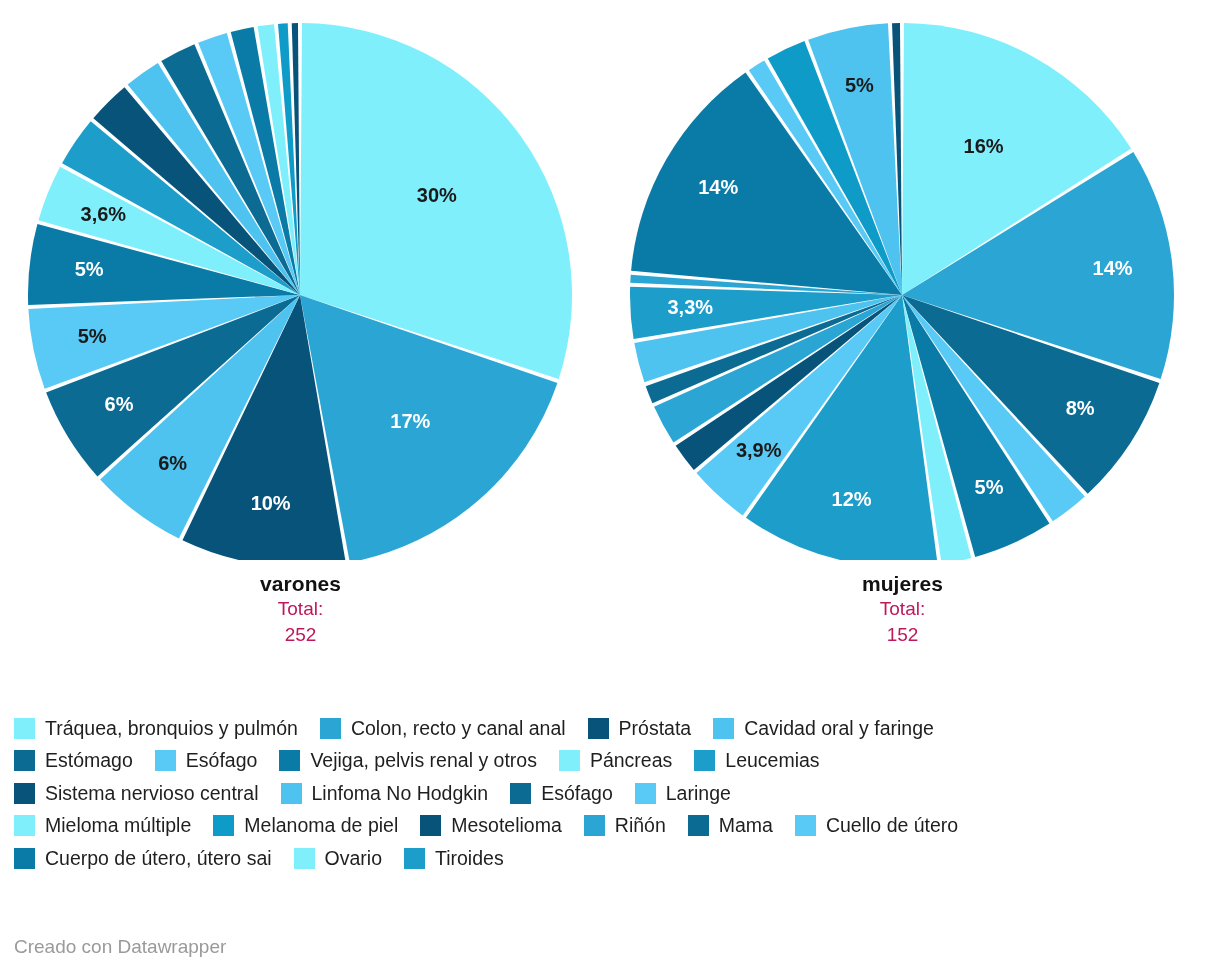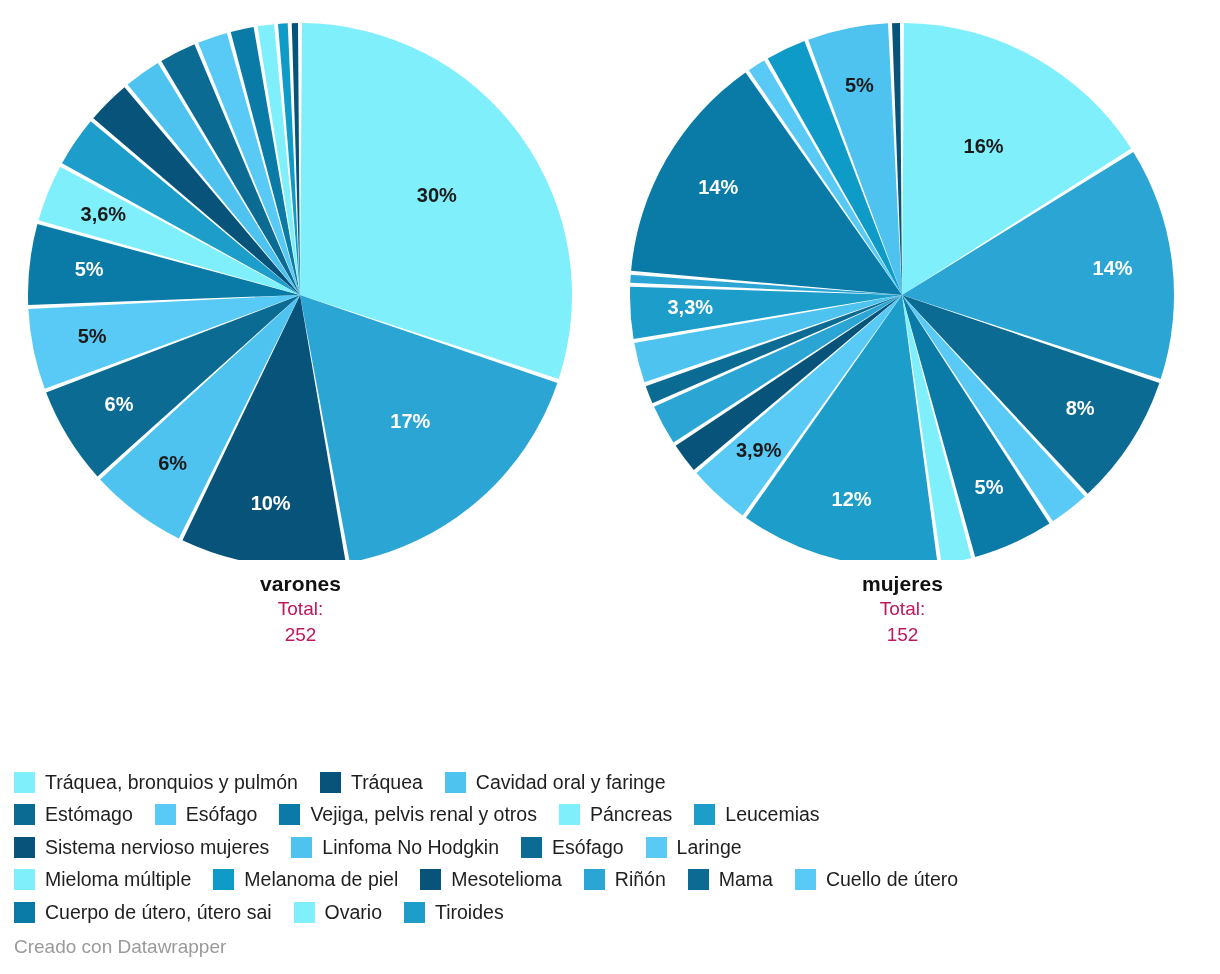--- a/index.html
+++ b/index.html
@@ -57,21 +57,21 @@
     font-weight: bold;
     pointer-events: none;
     dominant-baseline: middle;
     text-anchor: middle;
   }
 
   
   #legend {
     position: absolute;
     left: 14px;
-    top: 766px;
+    top: 712px;
     width: 1200px;
     display: flex;
     flex-wrap: wrap;
     align-content: flex-start;
   }
   .legend-row {
     display: flex;
     align-items: center;
     width: 100%;
     height: 32.5px;
@@ -184,22 +184,26 @@
     </div>
   </div>
 
   <div id="legend">
       <div class="legend-row">
         <div class="legend-item">
           <span class="legend-swatch" style="background: rgb(127, 240, 251);"></span>
           <span class="legend-text">Tráquea, bronquios y pulmón</span>
         </div>
         <div class="legend-item">
+          <span class="legend-swatch" style="background: rgb(43, 166, 212);"></span>
+          <span class="legend-text">Colon, recto y canal anal</span>
+        </div>
+        <div class="legend-item">
           <span class="legend-swatch" style="background: rgb(8, 83, 122);"></span>
-          <span class="legend-text">Tráquea</span>
+          <span class="legend-text">Próstata</span>
         </div>
         <div class="legend-item">
           <span class="legend-swatch" style="background: rgb(78, 195, 239);"></span>
           <span class="legend-text">Cavidad oral y faringe</span>
         </div>
       </div>
       <div class="legend-row">
         <div class="legend-item">
           <span class="legend-swatch" style="background: rgb(11, 107, 146);"></span>
           <span class="legend-text">Estómago</span>
@@ -217,21 +221,21 @@
           <span class="legend-text">Páncreas</span>
         </div>
         <div class="legend-item">
           <span class="legend-swatch" style="background: rgb(29, 157, 201);"></span>
           <span class="legend-text">Leucemias</span>
         </div>
       </div>
       <div class="legend-row">
         <div class="legend-item">
           <span class="legend-swatch" style="background: rgb(8, 83, 122);"></span>
-          <span class="legend-text">Sistema nervioso mujeres</span>
+          <span class="legend-text">Sistema nervioso central</span>
         </div>
         <div class="legend-item">
           <span class="legend-swatch" style="background: rgb(78, 195, 239);"></span>
           <span class="legend-text">Linfoma No Hodgkin</span>
         </div>
         <div class="legend-item">
           <span class="legend-swatch" style="background: rgb(11, 107, 146);"></span>
           <span class="legend-text">Esófago</span>
         </div>
         <div class="legend-item">

